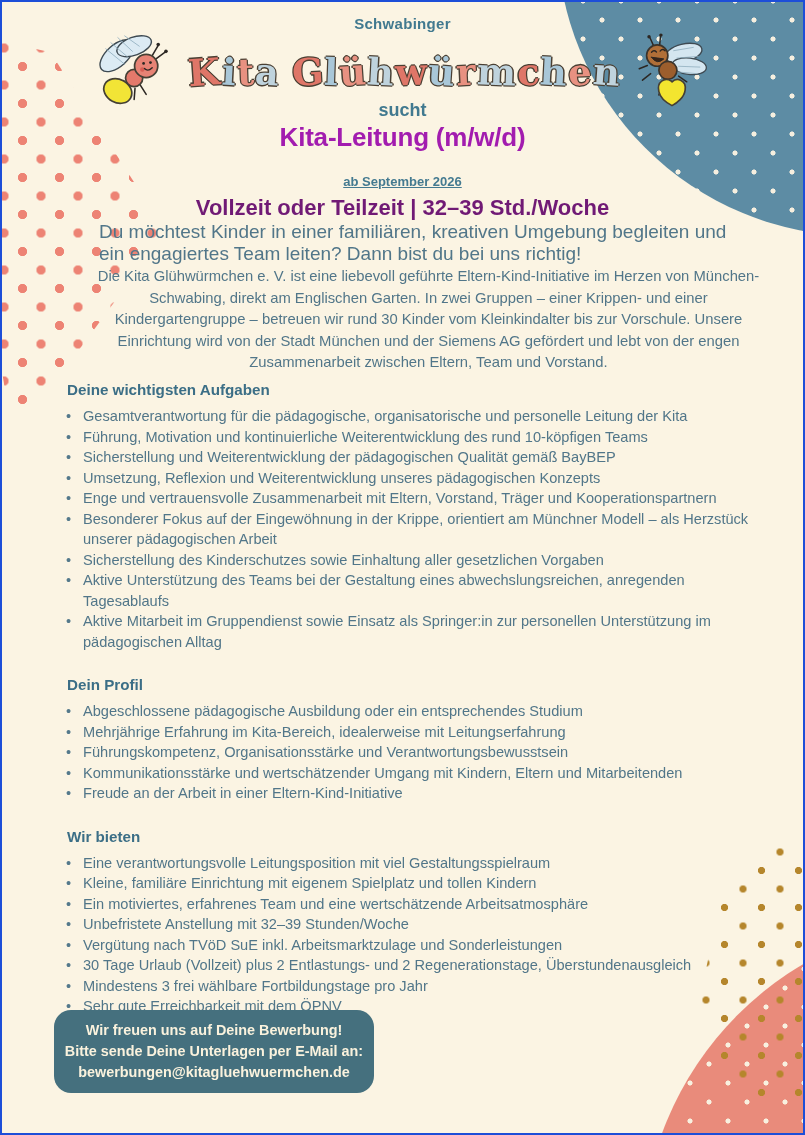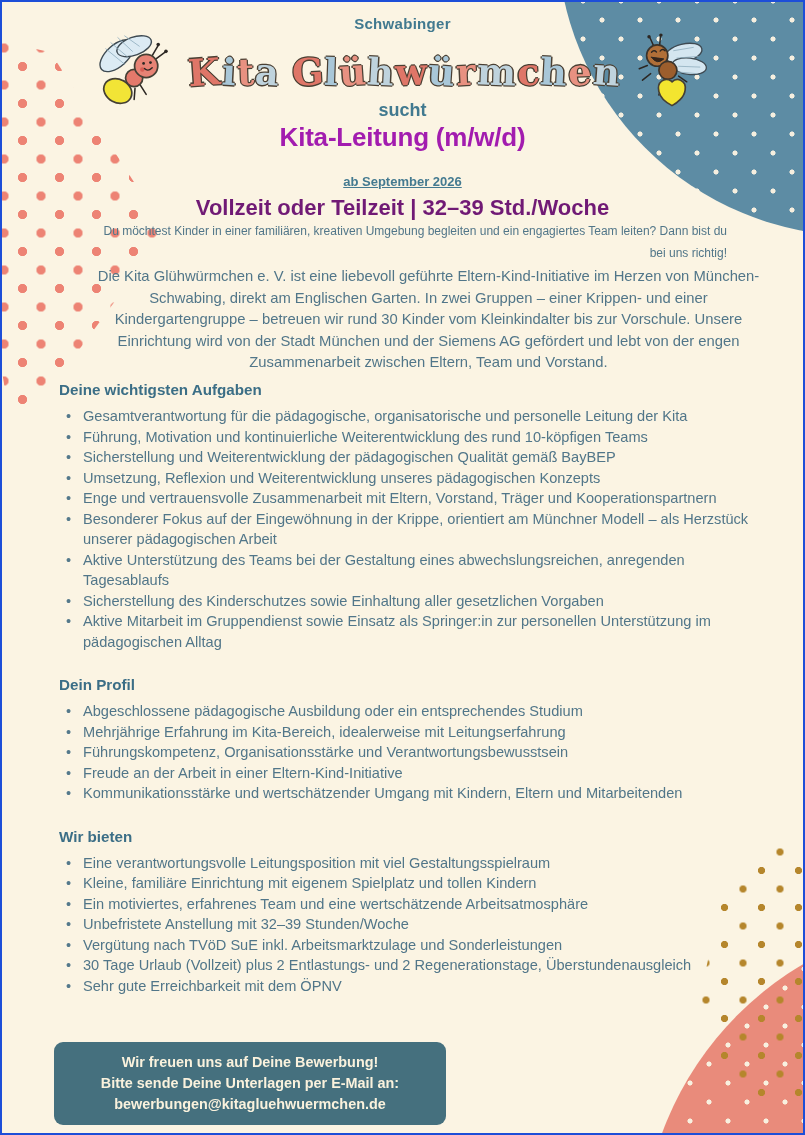--- a/index.html
+++ b/index.html
@@ -51,36 +51,36 @@
     font-family:"DejaVu Serif",serif;font-weight:bold;font-size:37px;line-height:1;
     letter-spacing:1px;white-space:nowrap;padding:0 4px;
   }
   .logo-word span{display:inline-block;
     text-shadow:1.3px 0 0 #4a4034,-1.3px 0 0 #4a4034,0 1.3px 0 #4a4034,0 -1.3px 0 #4a4034;}
   .connector{top:98px;font-size:18px;font-weight:700;color:#41798f;}
   .page-title{top:112px;font-size:26px;font-weight:700;color:#a21caf;letter-spacing:-.2px;margin-top:8px;}
   .subtitle1{top:165px;font-size:22px;font-weight:600;color:#701a75;margin-top:28px;}
   .subtitle2{top:172px;font-size:13px;font-weight:600;color:#447a90;text-decoration:underline;}
   
-  .intro-teaser{position:absolute;top:219px;left:84px;width:641px;text-align:right;
-    font-size:12px;line-height:21.6px;color:#517689;z-index:5;}
+  .intro-teaser{position:absolute;top:219px;left:97px;width:641px;text-align:left;
+    font-size:19px;line-height:21.6px;color:#517689;z-index:5;}
   .intro-about{position:absolute;top:264px;left:70px;width:665px;text-align:center;
     font-size:14.8px;line-height:21.6px;color:#517689;z-index:5;margin-left:24px;}
   
   .sections{position:absolute;left:53px;top:379px;width:708px;z-index:5;}
   .jobsec{margin:0 0 24px 0;}
-  .jobsec h3{margin:0 0 6px 4px;font-size:15.2px;font-weight:700;color:#3b6e86;}
+  .jobsec h3{margin:0 0 6px 12px;font-size:15.2px;font-weight:700;color:#3b6e86;}
   .jobsec ul{margin:8px;padding:0;list-style:none;}
   .jobsec li{position:relative;padding-left:20px;font-size:14.6px;line-height:20.5px;
     color:#517689;}
   .jobsec li::before{content:"•";position:absolute;left:3px;top:0;color:#54798b;}
   
   .contact-box{
-    position:absolute;left:52px;top:1040px;width:392px;height:83px;box-sizing:border-box;
-    background:#45707e;border-radius:9px;display:flex;flex-direction:column;
+    position:absolute;left:52px;top:1008px;width:320px;height:83px;box-sizing:border-box;
+    background:#45707e;border-radius:17px;display:flex;flex-direction:column;
     justify-content:center;align-items:center;text-align:center;z-index:5;
   }
   .contact-box div{font-size:14.4px;font-weight:700;line-height:21px;color:#faf2dd;}
 </style>
 </head>
 <body>
 
 <div class="page">
 
   <div class="teal-circle"></div>
@@ -141,44 +141,45 @@
   <div class="sections">
     <section class="jobsec">
       <h3>Deine wichtigsten Aufgaben</h3>
       <ul>
           <li>Gesamtverantwortung für die pädagogische, organisatorische und personelle Leitung der Kita</li>
           <li>Führung, Motivation und kontinuierliche Weiterentwicklung des rund 10-köpfigen Teams</li>
           <li>Sicherstellung und Weiterentwicklung der pädagogischen Qualität gemäß BayBEP</li>
           <li>Umsetzung, Reflexion und Weiterentwicklung unseres pädagogischen Konzepts</li>
           <li>Enge und vertrauensvolle Zusammenarbeit mit Eltern, Vorstand, Träger und Kooperationspartnern</li>
           <li>Besonderer Fokus auf der Eingewöhnung in der Krippe, orientiert am Münchner Modell – als Herzstück unserer pädagogischen Arbeit</li>
+          <li>Sicherstellung des Kinderschutzes sowie Einhaltung aller gesetzlichen Vorgaben</li>
           <li>Aktive Unterstützung des Teams bei der Gestaltung eines abwechslungsreichen, anregenden Tagesablaufs</li>
-          <li>Sicherstellung des Kinderschutzes sowie Einhaltung aller gesetzlichen Vorgaben</li>
           <li>Aktive Mitarbeit im Gruppendienst sowie Einsatz als Springer:in zur personellen Unterstützung im pädagogischen Alltag</li>
         </ul>
     </section>
     <section class="jobsec">
       <h3>Dein Profil</h3>
       <ul>
           <li>Abgeschlossene pädagogische Ausbildung oder ein entsprechendes Studium</li>
           <li>Mehrjährige Erfahrung im Kita-Bereich, idealerweise mit Leitungserfahrung</li>
           <li>Führungskompetenz, Organisationsstärke und Verantwortungsbewusstsein</li>
+          <li>Kommunikationsstärke und wertschätzender Umgang mit Kindern, Eltern und Mitarbeitenden</li>
           <li>Freude an der Arbeit in einer Eltern-Kind-Initiative</li>
-          <li>Kommunikationsstärke und wertschätzender Umgang mit Kindern, Eltern und Mitarbeitenden</li>
         </ul>
     </section>
     <section class="jobsec">
       <h3>Wir bieten</h3>
       <ul>
           <li>Eine verantwortungsvolle Leitungsposition mit viel Gestaltungsspielraum</li>
           <li>Kleine, familiäre Einrichtung mit eigenem Spielplatz und tollen Kindern</li>
           <li>Ein motiviertes, erfahrenes Team und eine wertschätzende Arbeitsatmosphäre</li>
           <li>Unbefristete Anstellung mit 32–39 Stunden/Woche</li>
           <li>Vergütung nach TVöD SuE inkl. Arbeitsmarktzulage und Sonderleistungen</li>
           <li>30 Tage Urlaub (Vollzeit) plus 2 Entlastungs- und 2 Regenerationstage, Überstundenausgleich</li>
+          <li>Mindestens 3 frei wählbare Fortbildungstage pro Jahr</li>
           <li>Sehr gute Erreichbarkeit mit dem ÖPNV</li>
         </ul>
     </section>
   </div>
 
   <div class="contact-box">
     <div>Wir freuen uns auf Deine Bewerbung!</div>
     <div>Bitte sende Deine Unterlagen per E-Mail an:</div>
     <div>bewerbungen@kitagluehwuermchen.de</div>
   </div>

